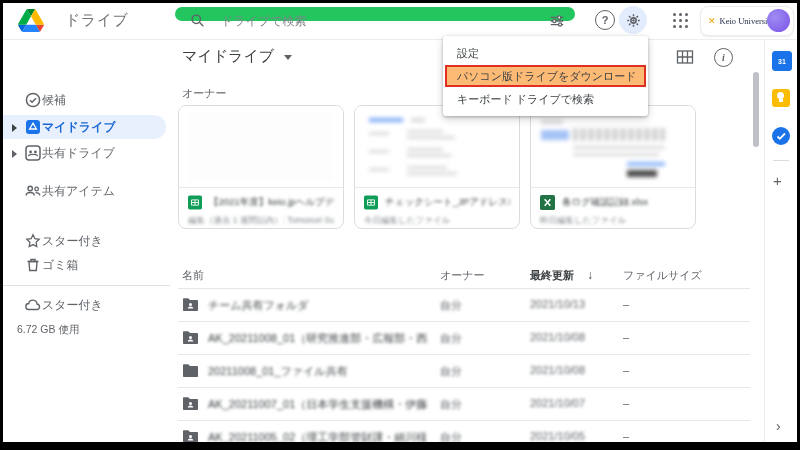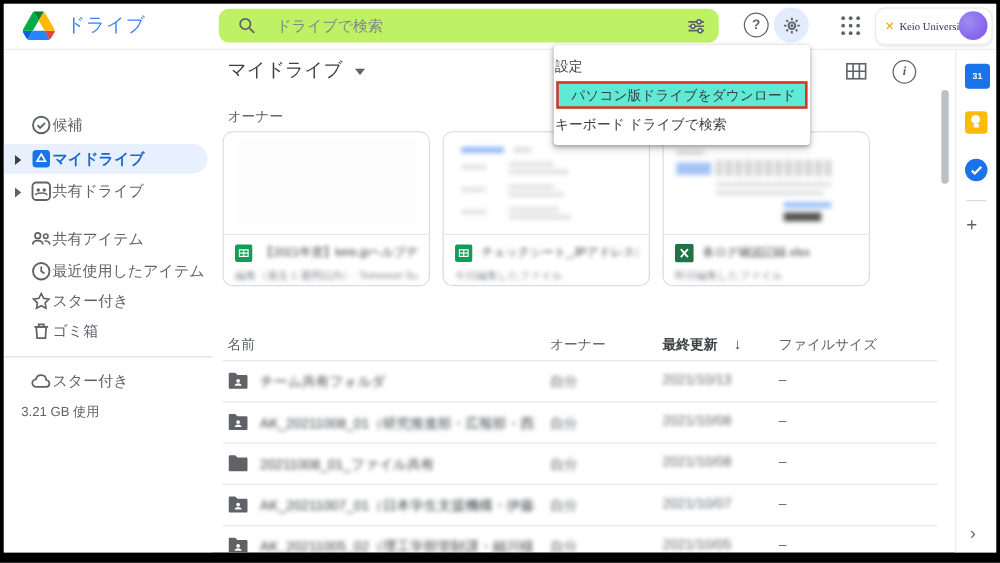--- a/index.html
+++ b/index.html
@@ -5,22 +5,22 @@
   html,body{margin:0;padding:0;background:#000;}
   .screen{position:relative;width:800px;height:450px;background:#000;overflow:hidden;
           font-family:"Liberation Sans","DejaVu Sans",sans-serif;}
   .app{position:absolute;left:3px;top:3px;width:794px;height:439px;background:#fff;overflow:hidden;}
   .blur{filter:blur(1.6px);}
   .blur2{filter:blur(2.2px);}
 
   
   .topbar{position:absolute;left:0;top:0;width:794px;height:36px;background:#fff;border-bottom:1px solid #ededed;}
   .logo{position:absolute;left:15px;top:6px;width:26px;height:23px;}
-  .app-title{position:absolute;left:50px;top:8px;font-size:15px;color:#3b82f6;letter-spacing:.5px;}
-  .searchbar{position:absolute;left:172px;top:4px;width:400px;height:27px;background:#bef264;border-radius:8px;}
+  .app-title{position:absolute;left:62px;top:8px;font-size:15px;color:#737373;letter-spacing:.5px;}
+  .searchbar{position:absolute;left:172px;top:4px;width:400px;height:14px;background:#22c55e;border-radius:8px;}
   .search-icon{position:absolute;left:15px;top:6px;width:15px;height:15px;}
   .search-input{position:absolute;left:44px;top:2px;width:280px;height:22px;border:none;outline:none;background:transparent;
                 font-size:12px;color:#3c4043;font-family:inherit;}
   .search-input::placeholder{color:#80868b;}
   .tune-icon{position:absolute;right:10px;top:6px;width:16px;height:16px;cursor:pointer;}
   .help-btn{position:absolute;left:592px;top:7px;width:18px;height:18px;border:1.6px solid #5f6368;border-radius:50%;
             color:#5f6368;font-size:11px;font-weight:bold;display:flex;align-items:center;justify-content:center;}
   .gear-wrap{position:absolute;left:616px;top:3px;width:28px;height:28px;border-radius:50%;background:#e2ecfc;
              display:flex;align-items:center;justify-content:center;}
   .apps-grid{position:absolute;left:668px;top:8px;width:18px;height:18px;display:grid;
@@ -98,22 +98,22 @@
   .tasks{background:#1a73e8;border-radius:50%;display:flex;align-items:center;justify-content:center;}
   .sp-div{position:absolute;left:8px;top:120px;width:16px;height:1px;background:#dadce0;}
   .sp-add{position:absolute;left:8px;top:132px;font-size:15px;color:#5f6368;cursor:pointer;}
   .sp-collapse{position:absolute;left:11px;top:378px;font-size:14px;color:#5f6368;cursor:pointer;}
 
   .scrollbar{position:absolute;left:750px;top:69px;width:6px;height:75px;background:#bdc1c6;border-radius:3px;cursor:pointer;}
 
   
   .menu{position:absolute;left:440px;top:33px;width:205px;background:#fff;border-radius:3px;z-index:20;
         box-shadow:0 1px 3px rgba(0,0,0,.25),0 3px 8px rgba(0,0,0,.18);padding:6px 0;}
-  .mi{height:22px;display:flex;align-items:center;padding-left:1px;font-size:11px;color:#3c4043;cursor:pointer;}
-  .mi.hl{height:18px;margin:1px 2px;padding-left:10px;background:#5eead4;border:2px solid #e03022;color:#3c4043;}
+  .mi{height:22px;display:flex;align-items:center;padding-left:14px;font-size:11px;color:#3c4043;cursor:pointer;}
+  .mi.hl{height:18px;margin:1px 2px;padding-left:10px;background:#fdba74;border:2px solid #e03022;color:#3c4043;}
 </style>
 </head>
 <body>
 
 <div class="screen">
 <div class="app">
 
   <div class="topbar">
     <svg class="logo" viewBox="0 0 87.3 78">
       <path fill="#0066da" d="m6.6 66.85 3.85 6.65c.8 1.4 1.95 2.5 3.3 3.3l13.75-23.8h-27.5c0 1.55.4 3.1 1.2 4.5z"></path>
@@ -211,27 +211,20 @@
       <span class="caret-r"></span>
       <svg class="icn" viewBox="0 0 18 18">
         <rect x="2" y="2" width="14" height="14" rx="3" fill="none" stroke="#5f6368" stroke-width="1.5"></rect>
         <circle cx="6.6" cy="8" r="1.4" fill="#5f6368"></circle>
             <circle cx="11.4" cy="8" r="1.4" fill="#5f6368"></circle>
         <path d="M4.5 12.2c0-1.2 2-1.8 4.5-1.8s4.5.6 4.5 1.8" fill="none" stroke="#5f6368" stroke-width="1.3"></path>
       </svg>
       <span class="lbl">共有ドライブ</span>
     </div>
 
-    <div class="side-item" style="top:165px">
-      <svg class="icn" viewBox="0 0 18 18">
-        <circle cx="9" cy="9" r="6.6" fill="none" stroke="#5f6368" stroke-width="1.5"></circle>
-        <path d="M9 5.2V9l2.6 1.8" fill="none" stroke="#5f6368" stroke-width="1.4"></path>
-      </svg>
-      <span class="lbl">最近使用したアイテム</span>
-    </div>
 
     <div class="side-item" style="top:189px">
       <svg class="icn" viewBox="0 0 18 18">
         <path d="M9 2.8l1.9 3.9 4.3.6-3.1 3 .7 4.3L9 12.6l-3.8 2 .7-4.3-3.1-3 4.3-.6z" fill="none" stroke="#5f6368" stroke-width="1.3"></path>
       </svg>
       <span class="lbl">スター付き</span>
     </div>
 
     <div class="side-item" style="top:213px">
       <svg class="icn" viewBox="0 0 18 18">
@@ -242,21 +235,21 @@
     </div>
 
     <div class="side-div"></div>
 
     <div class="side-item" style="top:253px">
       <svg class="icn" viewBox="0 0 18 18">
         <path d="M5 13.5a3 3 0 0 1-.3-6A4.2 4.2 0 0 1 13 8a2.8 2.8 0 0 1 .4 5.5z" fill="none" stroke="#5f6368" stroke-width="1.4"></path>
       </svg>
       <span class="lbl">スター付き</span>
     </div>
-    <div class="storage-used">3.21 GB 使用</div>
+    <div class="storage-used">6.72 GB 使用</div>
   </div>
 
   <div class="main-head">
     <span>マイドライブ</span>
     <span class="caret-d"></span>
   </div>
 
   <svg class="view-grid" viewBox="0 0 18 16">
     <g fill="none" stroke="#5f6368" stroke-width="1.3">
       <rect x="1.5" y="2" width="15" height="12"></rect>

